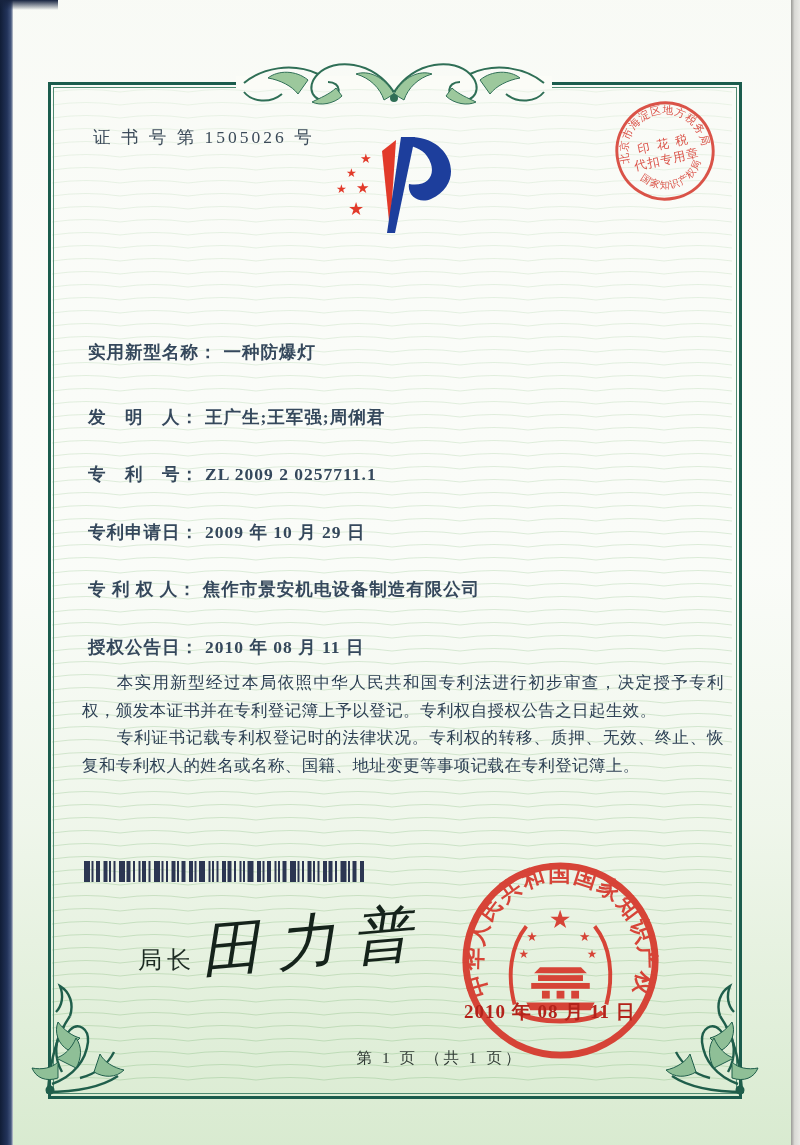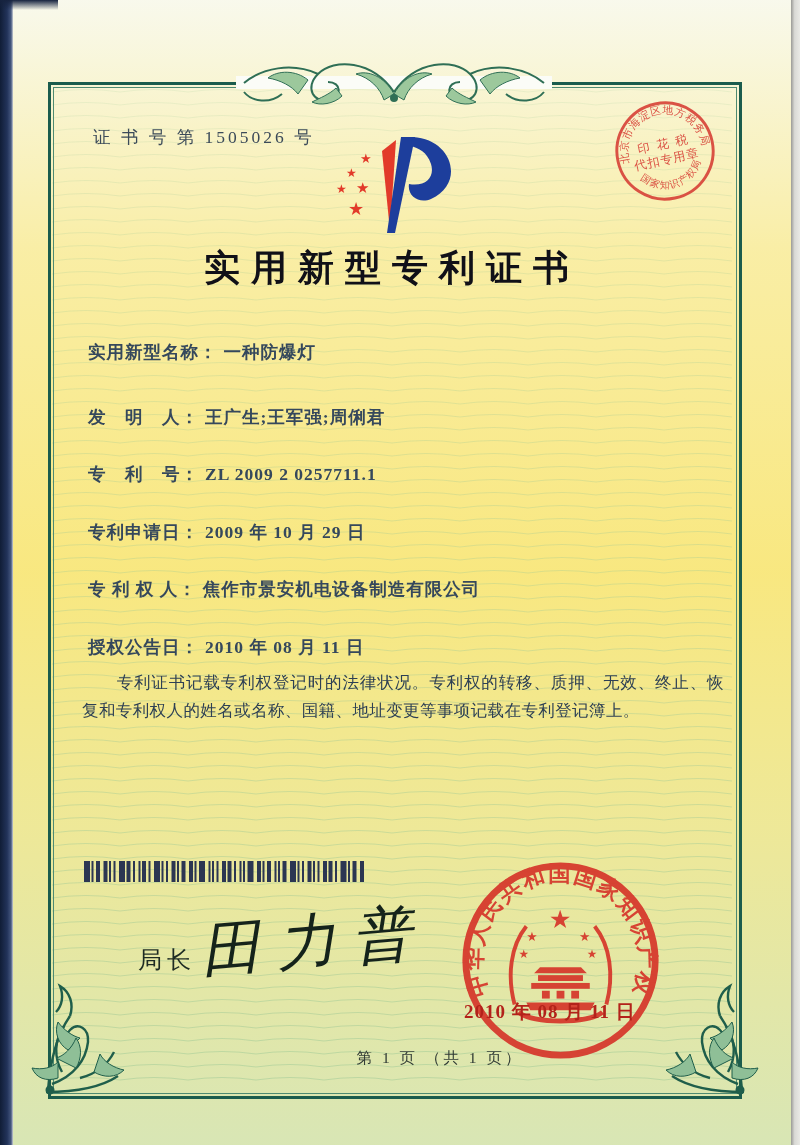--- a/index.html
+++ b/index.html
@@ -1,17 +1,17 @@
 <!DOCTYPE html>
 <html><head>
 <meta charset="utf-8">
 <style>
   html,body{margin:0;padding:0;}
   body{width:800px;height:1145px;background:#b9b9b5;font-family:"Liberation Serif","DejaVu Serif",serif;}
-  #stage{position:relative;width:800px;height:1145px;overflow:hidden;background:#fde047;}
+  #stage{position:relative;width:800px;height:1145px;overflow:hidden;background:#ffffff;}
 
   
   .edge-left{position:absolute;left:0;top:0;width:13px;height:1145px;
     background:linear-gradient(90deg,#101d36 0%,#22335a 55%,#45577e 85%,#c8cdd4 100%);z-index:6;}
   .edge-right{position:absolute;right:0;top:0;width:9px;height:1145px;
     background:linear-gradient(90deg,#9a9a96 0%,#d9d9d5 40%,#e9e9e5 100%);z-index:6;}
   .edge-top{position:absolute;left:0;top:0;width:58px;height:10px;
     background:linear-gradient(180deg,#16233f,rgba(22,35,63,0));z-index:7;}
 
   .tint{position:absolute;inset:0;z-index:0;
@@ -230,21 +230,20 @@
     <path d="M83,6 C122,8 136,52 101,68 C90,73 77,66 79,53 C96,56 105,46 101,33 C97,21 89,17 80,15 Z" fill="#1d3e9c"></path>
     <g fill="#e23a2a" font-family="'DejaVu Sans',sans-serif">
       <text x="30" y="32" font-size="13">★</text>
       <text x="16" y="46" font-size="12">★</text>
       <text x="6" y="62" font-size="12">★</text>
       <text x="26" y="62" font-size="15">★</text>
       <text x="18" y="84" font-size="18">★</text>
     </g>
   </svg>
 
-  <div class="title">实用新型专利证书</div>
 
   <div class="fields">
     <div class="field-row f0">
       <span>实用新型名称：</span><span class="val">一种防爆灯</span>
     </div>
     <div class="field-row f1">
       <span>发　明　人：</span><span class="val">王广生;王军强;周俐君</span>
     </div>
     <div class="field-row f2">
       <span>专　利　号：</span><span class="val">ZL 2009 2 0257711.1</span>
@@ -254,20 +253,21 @@
     </div>
     <div class="field-row f4">
       <span>专 利 权 人：</span><span class="val">焦作市景安机电设备制造有限公司</span>
     </div>
     <div class="field-row f5">
       <span>授权公告日：</span><span class="val">2010 年 08 月 11 日</span>
     </div>
   </div>
 
   <div class="paras">
+    <p>本实用新型经过本局依照中华人民共和国专利法进行初步审查，决定授予专利权，颁发本证书并在专利登记簿上予以登记。专利权自授权公告之日起生效。</p>
     <p>专利证书记载专利权登记时的法律状况。专利权的转移、质押、无效、终止、恢复和专利权人的姓名或名称、国籍、地址变更等事项记载在专利登记簿上。</p>
   </div>
 
   <svg class="barcode" id="barcode-svg" width="286" height="22">
       <rect x="2" y="0" width="6" height="21" fill="#2c3652"></rect>
       <rect x="9.5" y="0" width="2" height="21" fill="#2c3652"></rect>
       <rect x="14" y="0" width="4" height="21" fill="#2c3652"></rect>
       <rect x="21.5" y="0" width="4" height="21" fill="#2c3652"></rect>
       <rect x="27" y="0" width="2" height="21" fill="#2c3652"></rect>
       <rect x="31.5" y="0" width="2" height="21" fill="#2c3652"></rect>

